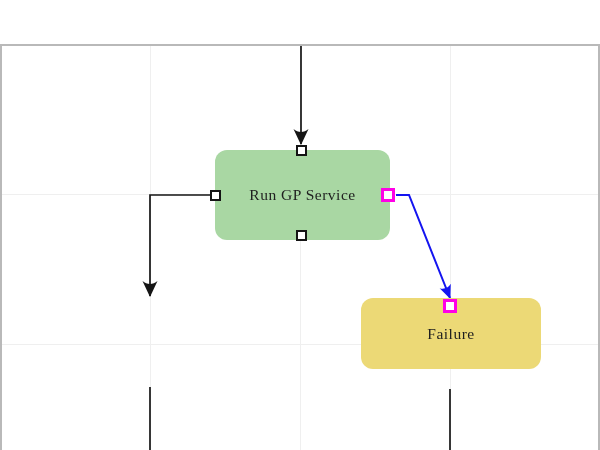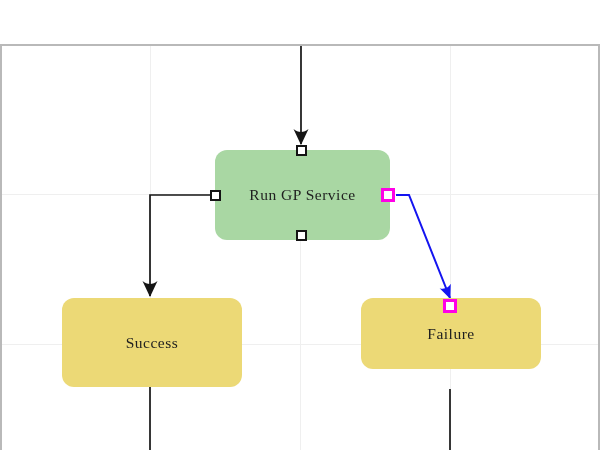--- a/index.html
+++ b/index.html
@@ -102,23 +102,20 @@
 
     <path d="M150,343 L150,448" stroke="#151515" stroke-width="1.7" fill="none"></path>
 
     <path d="M450,345 L450,448" stroke="#151515" stroke-width="1.7" fill="none"></path>
   </svg>
 
   <div class="node node-green">
     <span class="node-label">Run GP Service</span>
   </div>
 
-  <div class="node node-success">
-    <span class="node-label">Success</span>
-  </div>
 
   <div class="node node-failure">
     <span class="node-label">Failure</span>
   </div>
 
   <div class="handle handle-default  h-green-top"></div>
   <div class="handle handle-default  h-green-left"></div>
   <div class="handle handle-default  h-green-bottom"></div>
   <div class="handle handle-selected h-green-right"></div>
   <div class="handle handle-selected h-failure-top"></div>

